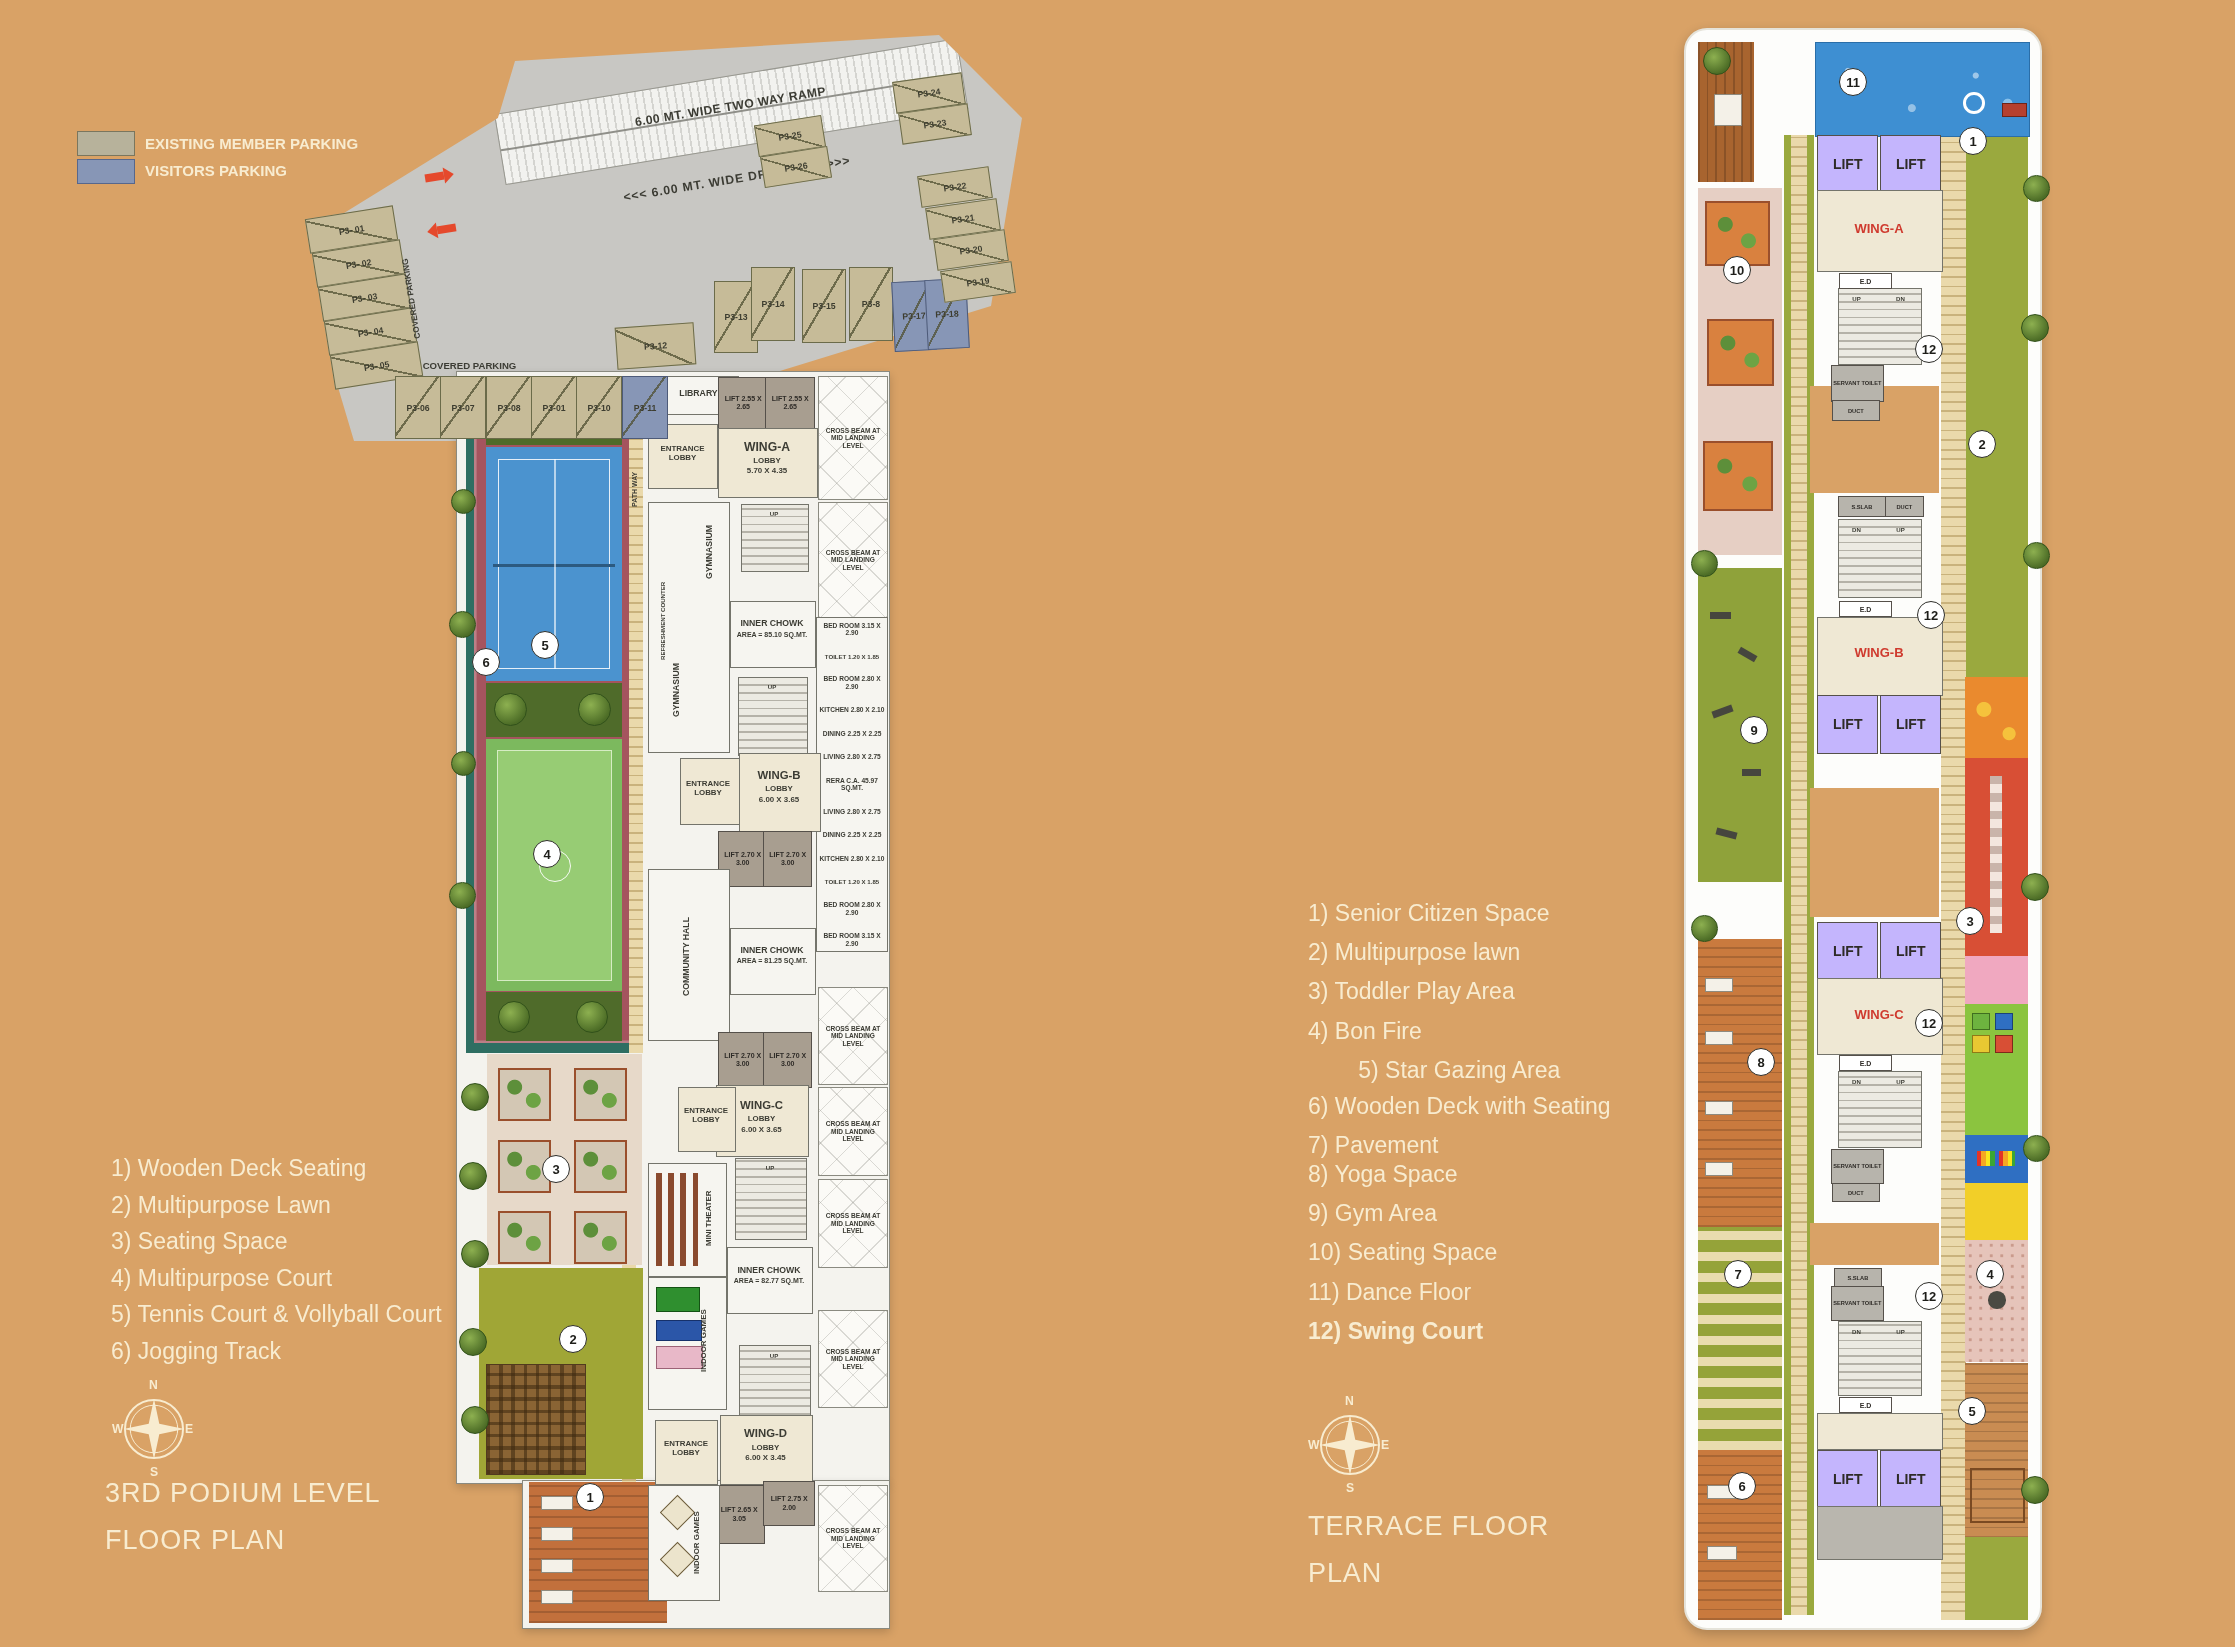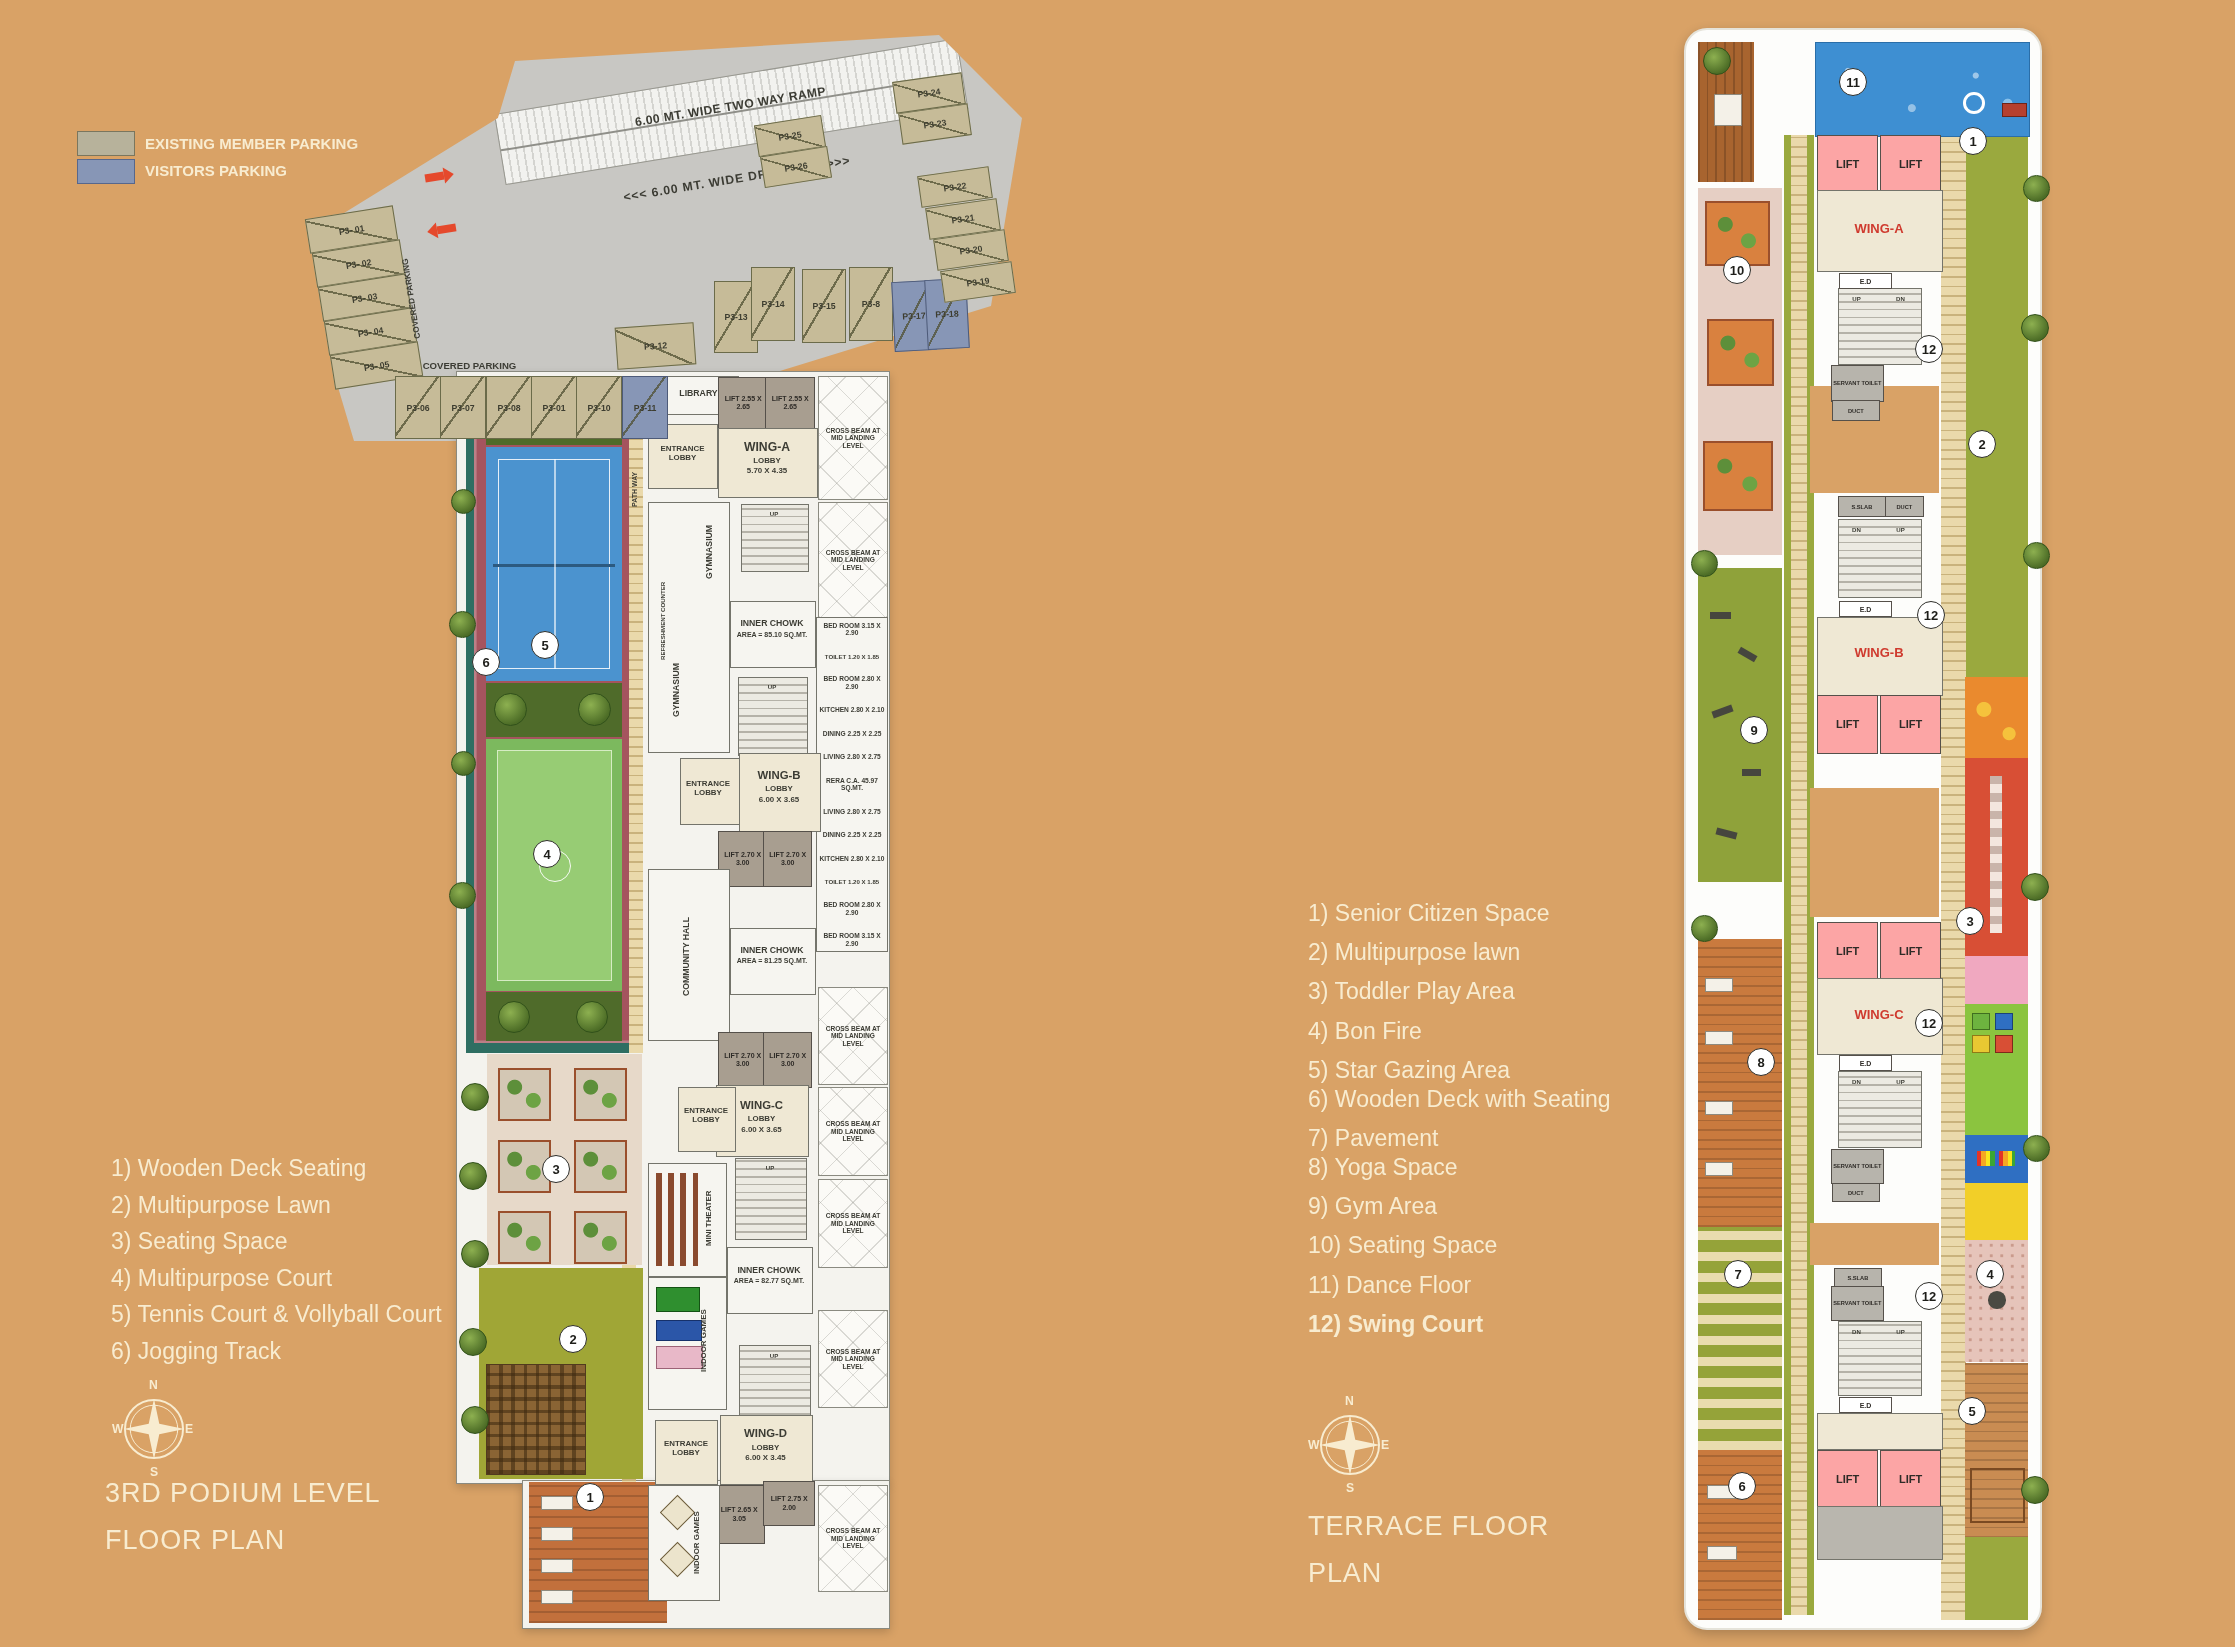--- a/index.html
+++ b/index.html
@@ -4,21 +4,21 @@
 <style>
   html,body{margin:0;padding:0;}
   body{width:2236px;height:1647px;position:relative;overflow:hidden;
        background:#d9a266;font-family:"Liberation Sans",sans-serif;}
   .abs{position:absolute;}
   .lbl{position:absolute;color:#3c3c34;font-weight:bold;text-align:center;line-height:1.15;}
   .vlabel{writing-mode:vertical-rl;transform:rotate(180deg);}
   .room{position:absolute;background:#f6f5f0;border:1.3px solid #74746b;}
   .cream{background:#efe8d4;}
   .lift{position:absolute;background:#a89e90;border:1.7px solid #55504a;display:flex;align-items:center;justify-content:center;text-align:center;font-weight:bold;color:#2e2b27;padding:1.7px;font-size:7px;line-height:1.2;}
-  .tlift{font-size:11px;background:#fca5a5;}
+  .tlift{font-size:14px;background:#c4b5fd;}
   .stairs{position:absolute;background:repeating-linear-gradient(0deg,#eceae2 0 6.1px,#b5b2a8 6.1px 7.9px);border:1.3px solid #74746b;}
   .shaft{position:absolute;background:
      repeating-linear-gradient(45deg, rgba(130,130,122,.28) 0 1.3px, transparent 1.3px 23px),
      repeating-linear-gradient(-45deg, rgba(130,130,122,.28) 0 1.3px, transparent 1.3px 23px),
      #fbfaf6;border:1.3px solid #8a8a80;display:flex;align-items:center;justify-content:center;}
   .num{position:absolute;width:26px;height:26px;border-radius:50%;background:#fff;border:1.7px solid #2e2e2a;display:flex;align-items:center;justify-content:center;font-size:13px;font-weight:bold;color:#1e1e1a;z-index:30;}
   .palm{position:absolute;border-radius:50%;background:radial-gradient(circle at 38% 35%,#8db050,#4c6c26 72%);border:0.9px solid #31511a;z-index:6;}
   .planter{position:absolute;background:
      radial-gradient(circle at 30% 35%, #5d8f3a 7px, transparent 7.9px),
      radial-gradient(circle at 68% 62%, #6da344 7px, transparent 7.9px),
@@ -455,21 +455,21 @@
 <div class="num" style="left:1915px;top:335px;">12</div>
 <div class="num" style="left:1917px;top:601px;">12</div>
 <div class="num" style="left:1915px;top:1009px;">12</div>
 <div class="num" style="left:1915px;top:1282px;">12</div>
 
 <div class="abs cream-text" style="left:1308px;top:900px;font-size:23px;z-index:20;">
   <div class="legend-item" style="margin-bottom:12.2px;">1) Senior Citizen Space</div>
   <div class="legend-item" style="margin-bottom:12.2px;">2) Multipurpose lawn</div>
   <div class="legend-item" style="margin-bottom:12.2px;">3) Toddler Play Area</div>
   <div class="legend-item" style="margin-bottom:12.2px;">4) Bon Fire</div>
-  <div class="legend-item" style="margin-bottom:2px;">5) Star Gazing Area</div>
+  <div class="legend-item" style="margin-bottom:9px;text-align:center;">5) Star Gazing Area</div>
   <div class="legend-item" style="margin-bottom:12.2px;">6) Wooden Deck with Seating</div>
   <div class="legend-item" style="margin-bottom:2px;">7) Pavement</div>
   <div class="legend-item" style="margin-bottom:12.2px;">8) Yoga Space</div>
   <div class="legend-item" style="margin-bottom:12.2px;">9) Gym Area</div>
   <div class="legend-item" style="margin-bottom:12.2px;">10) Seating Space</div>
   <div class="legend-item" style="margin-bottom:12.2px;">11) Dance Floor</div>
   <div class="legend-item" style="margin-bottom:28px;font-weight:bold;">12) Swing Court</div>
 </div>
 
 <div class="compass" style="left:1308px;top:1394px;">

